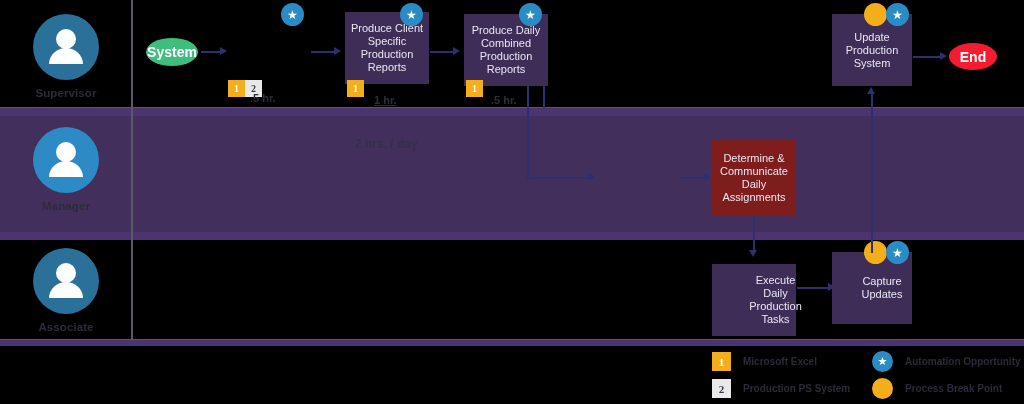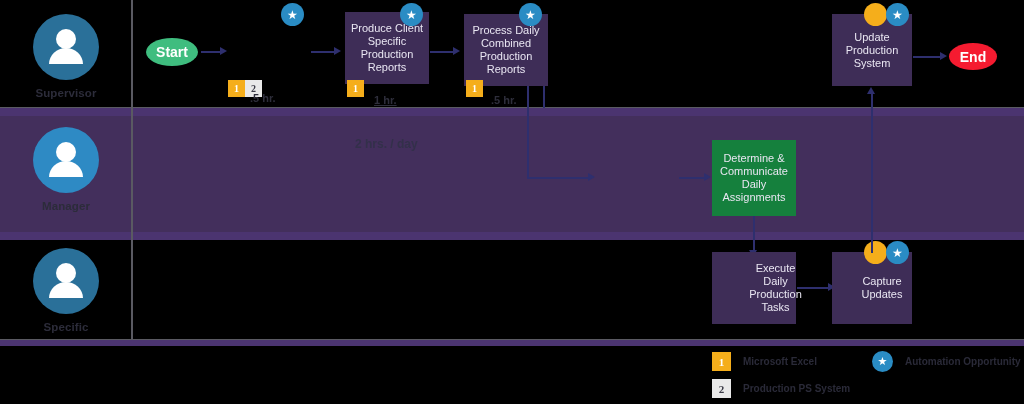--- a/index.html
+++ b/index.html
@@ -87,21 +87,21 @@
     text-align: center;
     font-size: 11px;
     line-height: 13px;
     padding: 3px 4px;
   }
   .box.light {
     background: #efefef;
     color: #333340;
     border: 1px solid #cfcfcf;
   }
-  .box.onlane { background: #15803d; }
+  .box.onlane { background: #7f1d1d; }
 
   
   .term {
     position: absolute;
     display: flex;
     align-items: center;
     justify-content: center;
     border-radius: 50%/50%;
     color: #ffffff;
     font-size: 14px;
@@ -248,45 +248,45 @@
   </div>
 
   <div class="actor actor-associate">
     <div class="avatar">
       <svg width="66" height="66" viewBox="0 0 66 66">
         <circle cx="33" cy="33" r="33" fill="#2a7099"></circle>
         <circle cx="33" cy="25" r="10" fill="#ffffff"></circle>
         <path d="M16 50 a17 16 0 0 1 34 0 z" fill="#ffffff"></path>
       </svg>
     </div>
-    <div class="name">Specific</div>
+    <div class="name">Associate</div>
   </div>
 
-  <div class="term term-start" style="left:146px; top:38px; width:52px; height:28px;">Start</div>
+  <div class="term term-start" style="left:146px; top:38px; width:52px; height:28px;">System</div>
 
   <div class="conn h" style="left:201px; top:51px; width:20px;"></div>
   <div class="arrowhead right" style="left:220px; top:47px;"></div>
 
   <div class="star-badge" style="left:281px; top:3px;">★</div>
   <div class="sysbadge b1" style="left:228px; top:80px;">1</div>
   <div class="sysbadge b2" style="left:245px; top:80px;">2</div>
   <div class="dur" style="left:250px; top:92px;">.5 hr.</div>
 
   <div class="conn h" style="left:311px; top:51px; width:24px;"></div>
   <div class="arrowhead right" style="left:334px; top:47px;"></div>
 
   <div class="box" style="left:345px; top:12px; width:84px; height:72px;">Produce Client Specific Production Reports</div>
   <div class="star-badge" style="left:400px; top:3px;">★</div>
   <div class="sysbadge b1" style="left:347px; top:80px;">1</div>
   <div class="dur" style="left:374px; top:94px;text-decoration:underline;">1 hr.</div>
 
   <div class="conn h" style="left:430px; top:51px; width:24px;"></div>
   <div class="arrowhead right" style="left:453px; top:47px;"></div>
 
-  <div class="box" style="left:464px; top:14px; width:84px; height:72px;">Process Daily Combined Production Reports</div>
+  <div class="box" style="left:464px; top:14px; width:84px; height:72px;">Produce Daily Combined Production Reports</div>
   <div class="star-badge" style="left:519px; top:3px;">★</div>
   <div class="sysbadge b1" style="left:466px; top:80px;">1</div>
   <div class="dur" style="left:491px; top:94px;">.5 hr.</div>
 
   <div class="conn v" style="left:527px; top:86px; height:92px;"></div>
   <div class="conn h" style="left:527px; top:177px; width:64px;"></div>
   <div class="arrowhead right" style="left:588px; top:173px;"></div>
 
   <div class="conn v" style="left:543px; top:86px; height:22px;"></div>
 
@@ -303,21 +303,21 @@
 
 
   <div class="conn h" style="left:679px; top:177px; width:26px;"></div>
   <div class="arrowhead right" style="left:704px; top:173px;"></div>
 
   <div class="box onlane" style="left:712px; top:140px; width:84px; height:76px;">Determine &amp; Communicate Daily Assignments</div>
 
   <div class="conn v" style="left:753px; top:216px; height:36px;"></div>
   <div class="arrowhead down" style="left:749px; top:250px;"></div>
 
-  <div class="box" style="left:712px; top:252px; width:84px; height:72px;padding-left:47px;">Execute Daily Production Tasks</div>
+  <div class="box" style="left:712px; top:264px; width:84px; height:72px;padding-left:47px;">Execute Daily Production Tasks</div>
 
   <div class="conn h" style="left:797px; top:287px; width:32px;"></div>
   <div class="arrowhead right" style="left:828px; top:283px;"></div>
 
   <div class="box" style="left:832px; top:252px; width:80px; height:72px;padding-left:24px;">Capture Updates</div>
   <div class="dot-badge" style="left:864px; top:241px;"></div>
   <div class="star-badge" style="left:886px; top:241px;">★</div>
 
   <div class="conn v" style="left:871px; top:93px; height:160px;"></div>
   <div class="arrowhead up" style="left:867px; top:87px;"></div>
@@ -332,16 +332,20 @@
     <div class="leg-item" style="left:0px; top:27px;">
       <div class="leg-sq s2">2</div>
       <div class="leg-label">Production PS System</div>
     </div>
 
     <div class="leg-item" style="left:160px; top:-1px;">
       <div class="leg-circ star">★</div>
       <div class="leg-label">Automation Opportunity</div>
     </div>
 
+    <div class="leg-item" style="left:160px; top:26px;">
+      <div class="leg-circ dot"></div>
+      <div class="leg-label">Process Break Point</div>
+    </div>
 
   </div>
 
 </div>
 
 </body></html>

